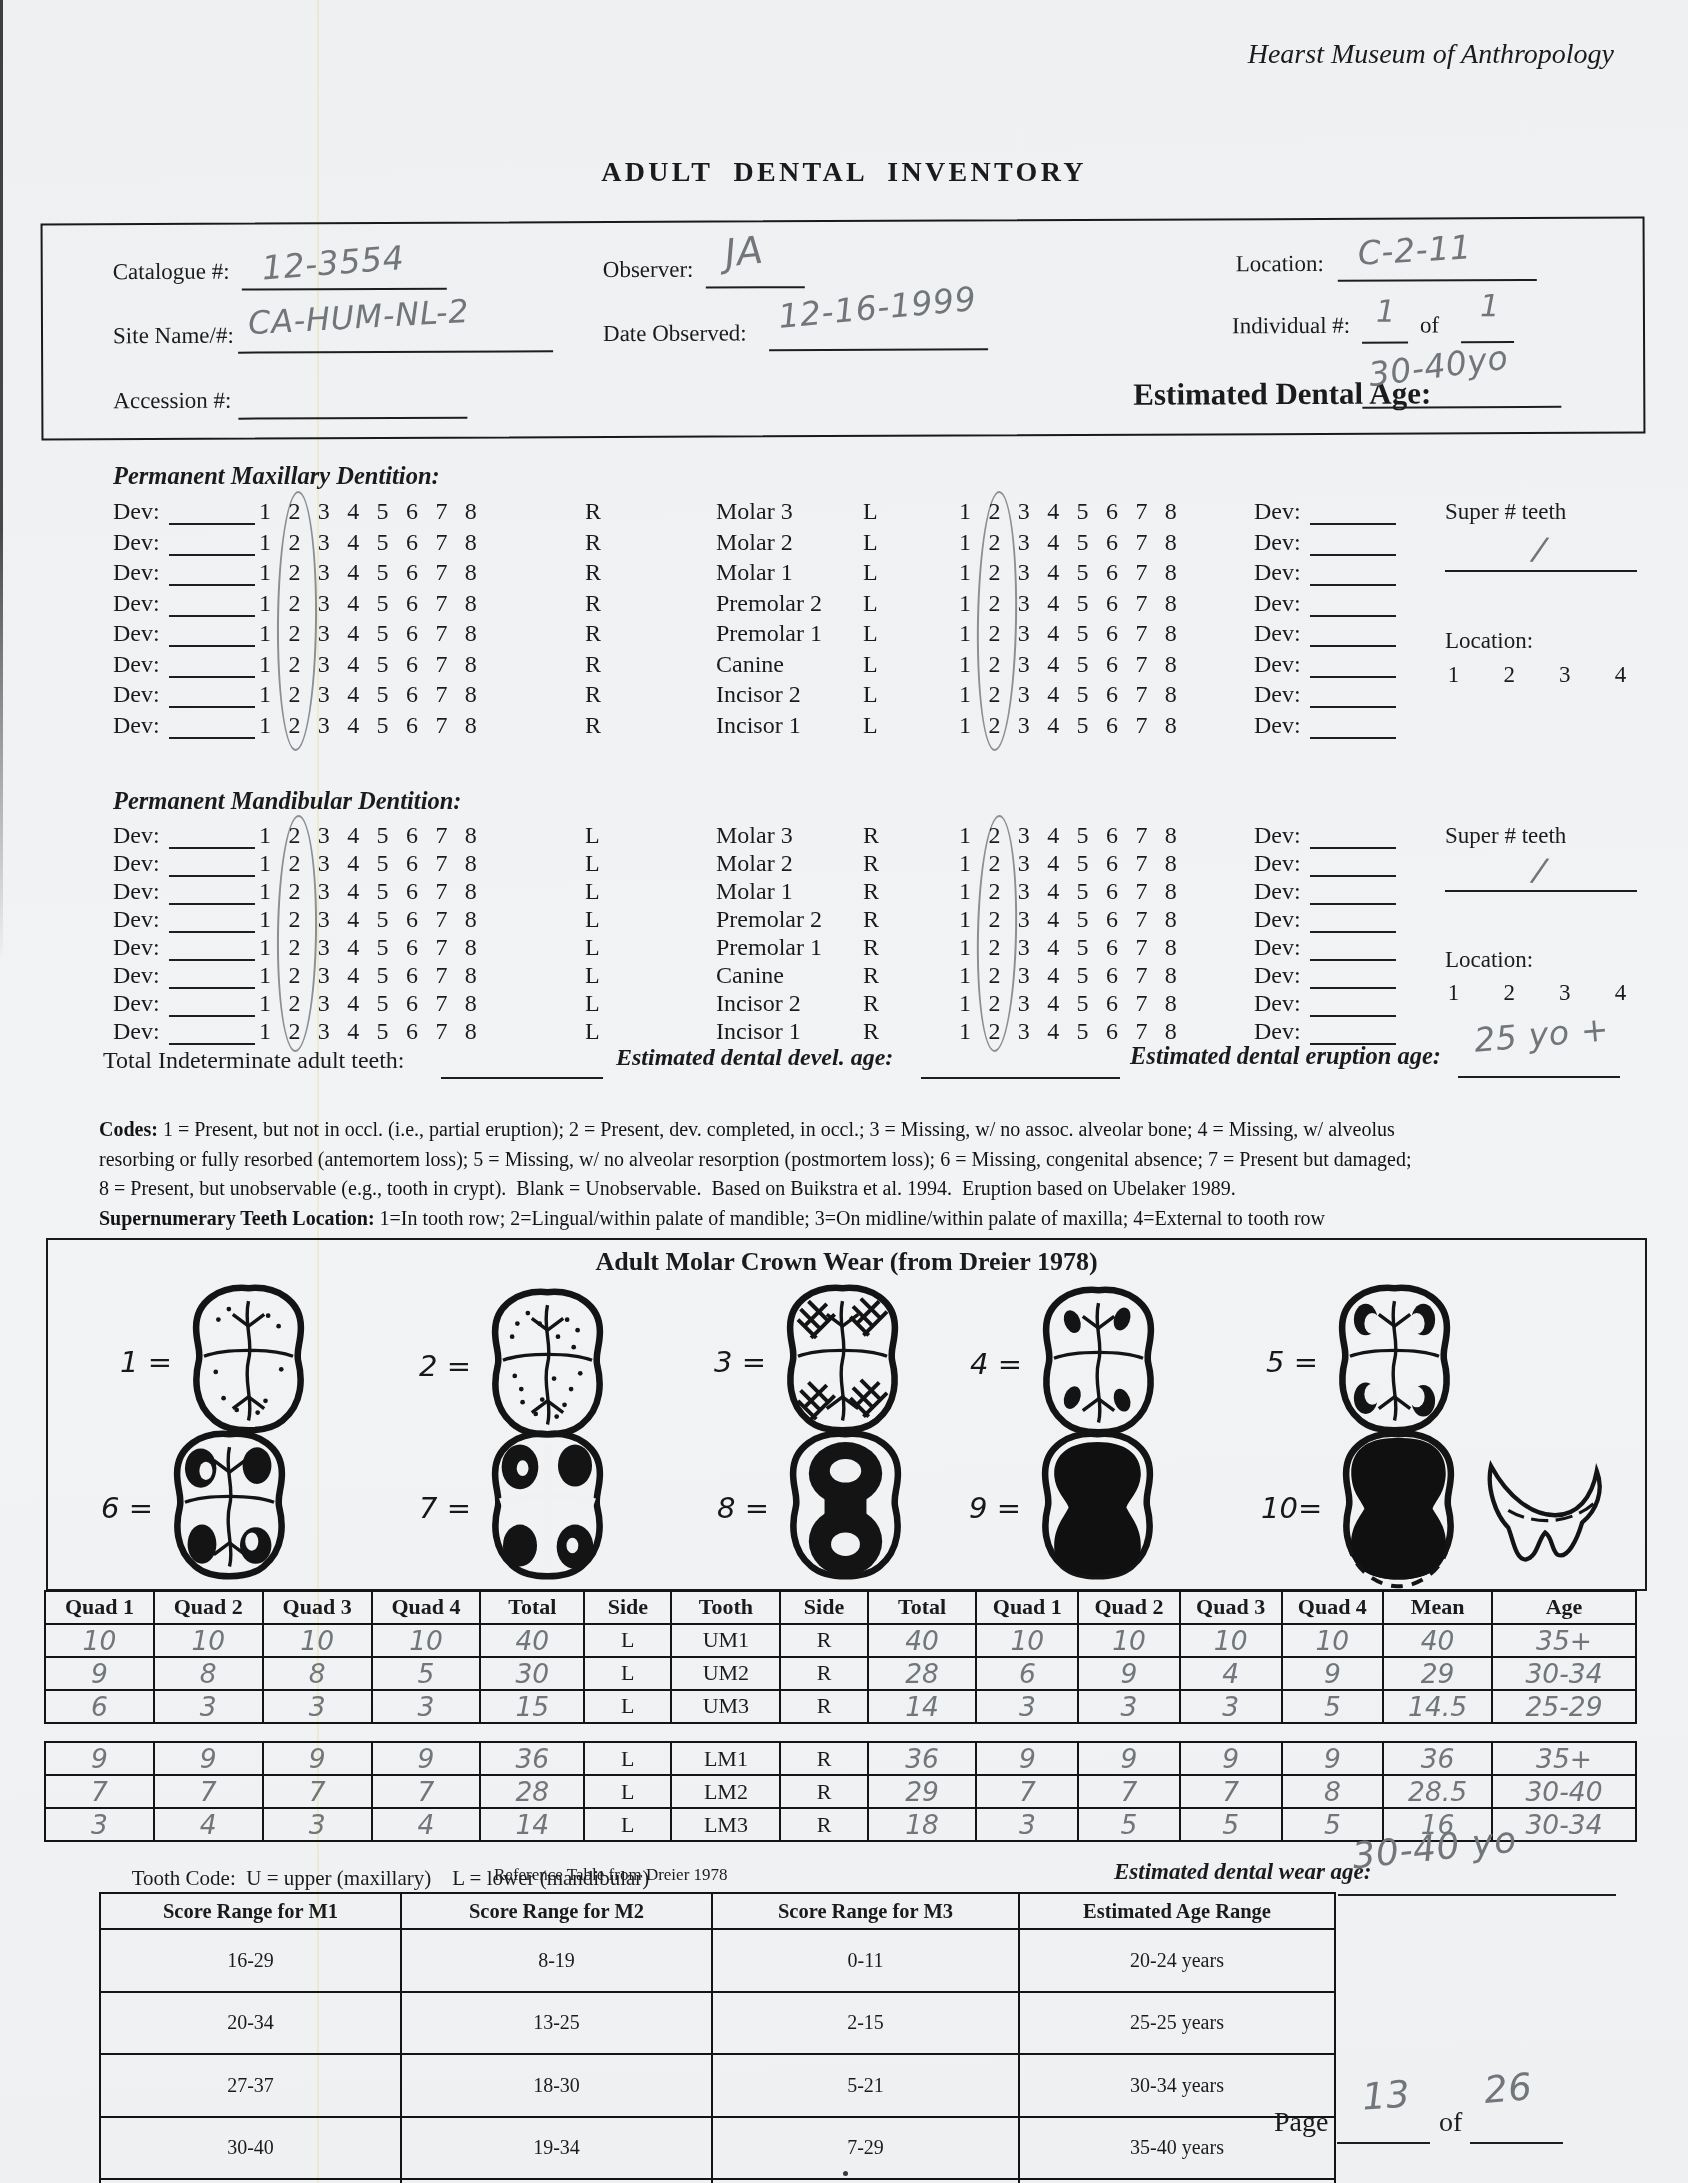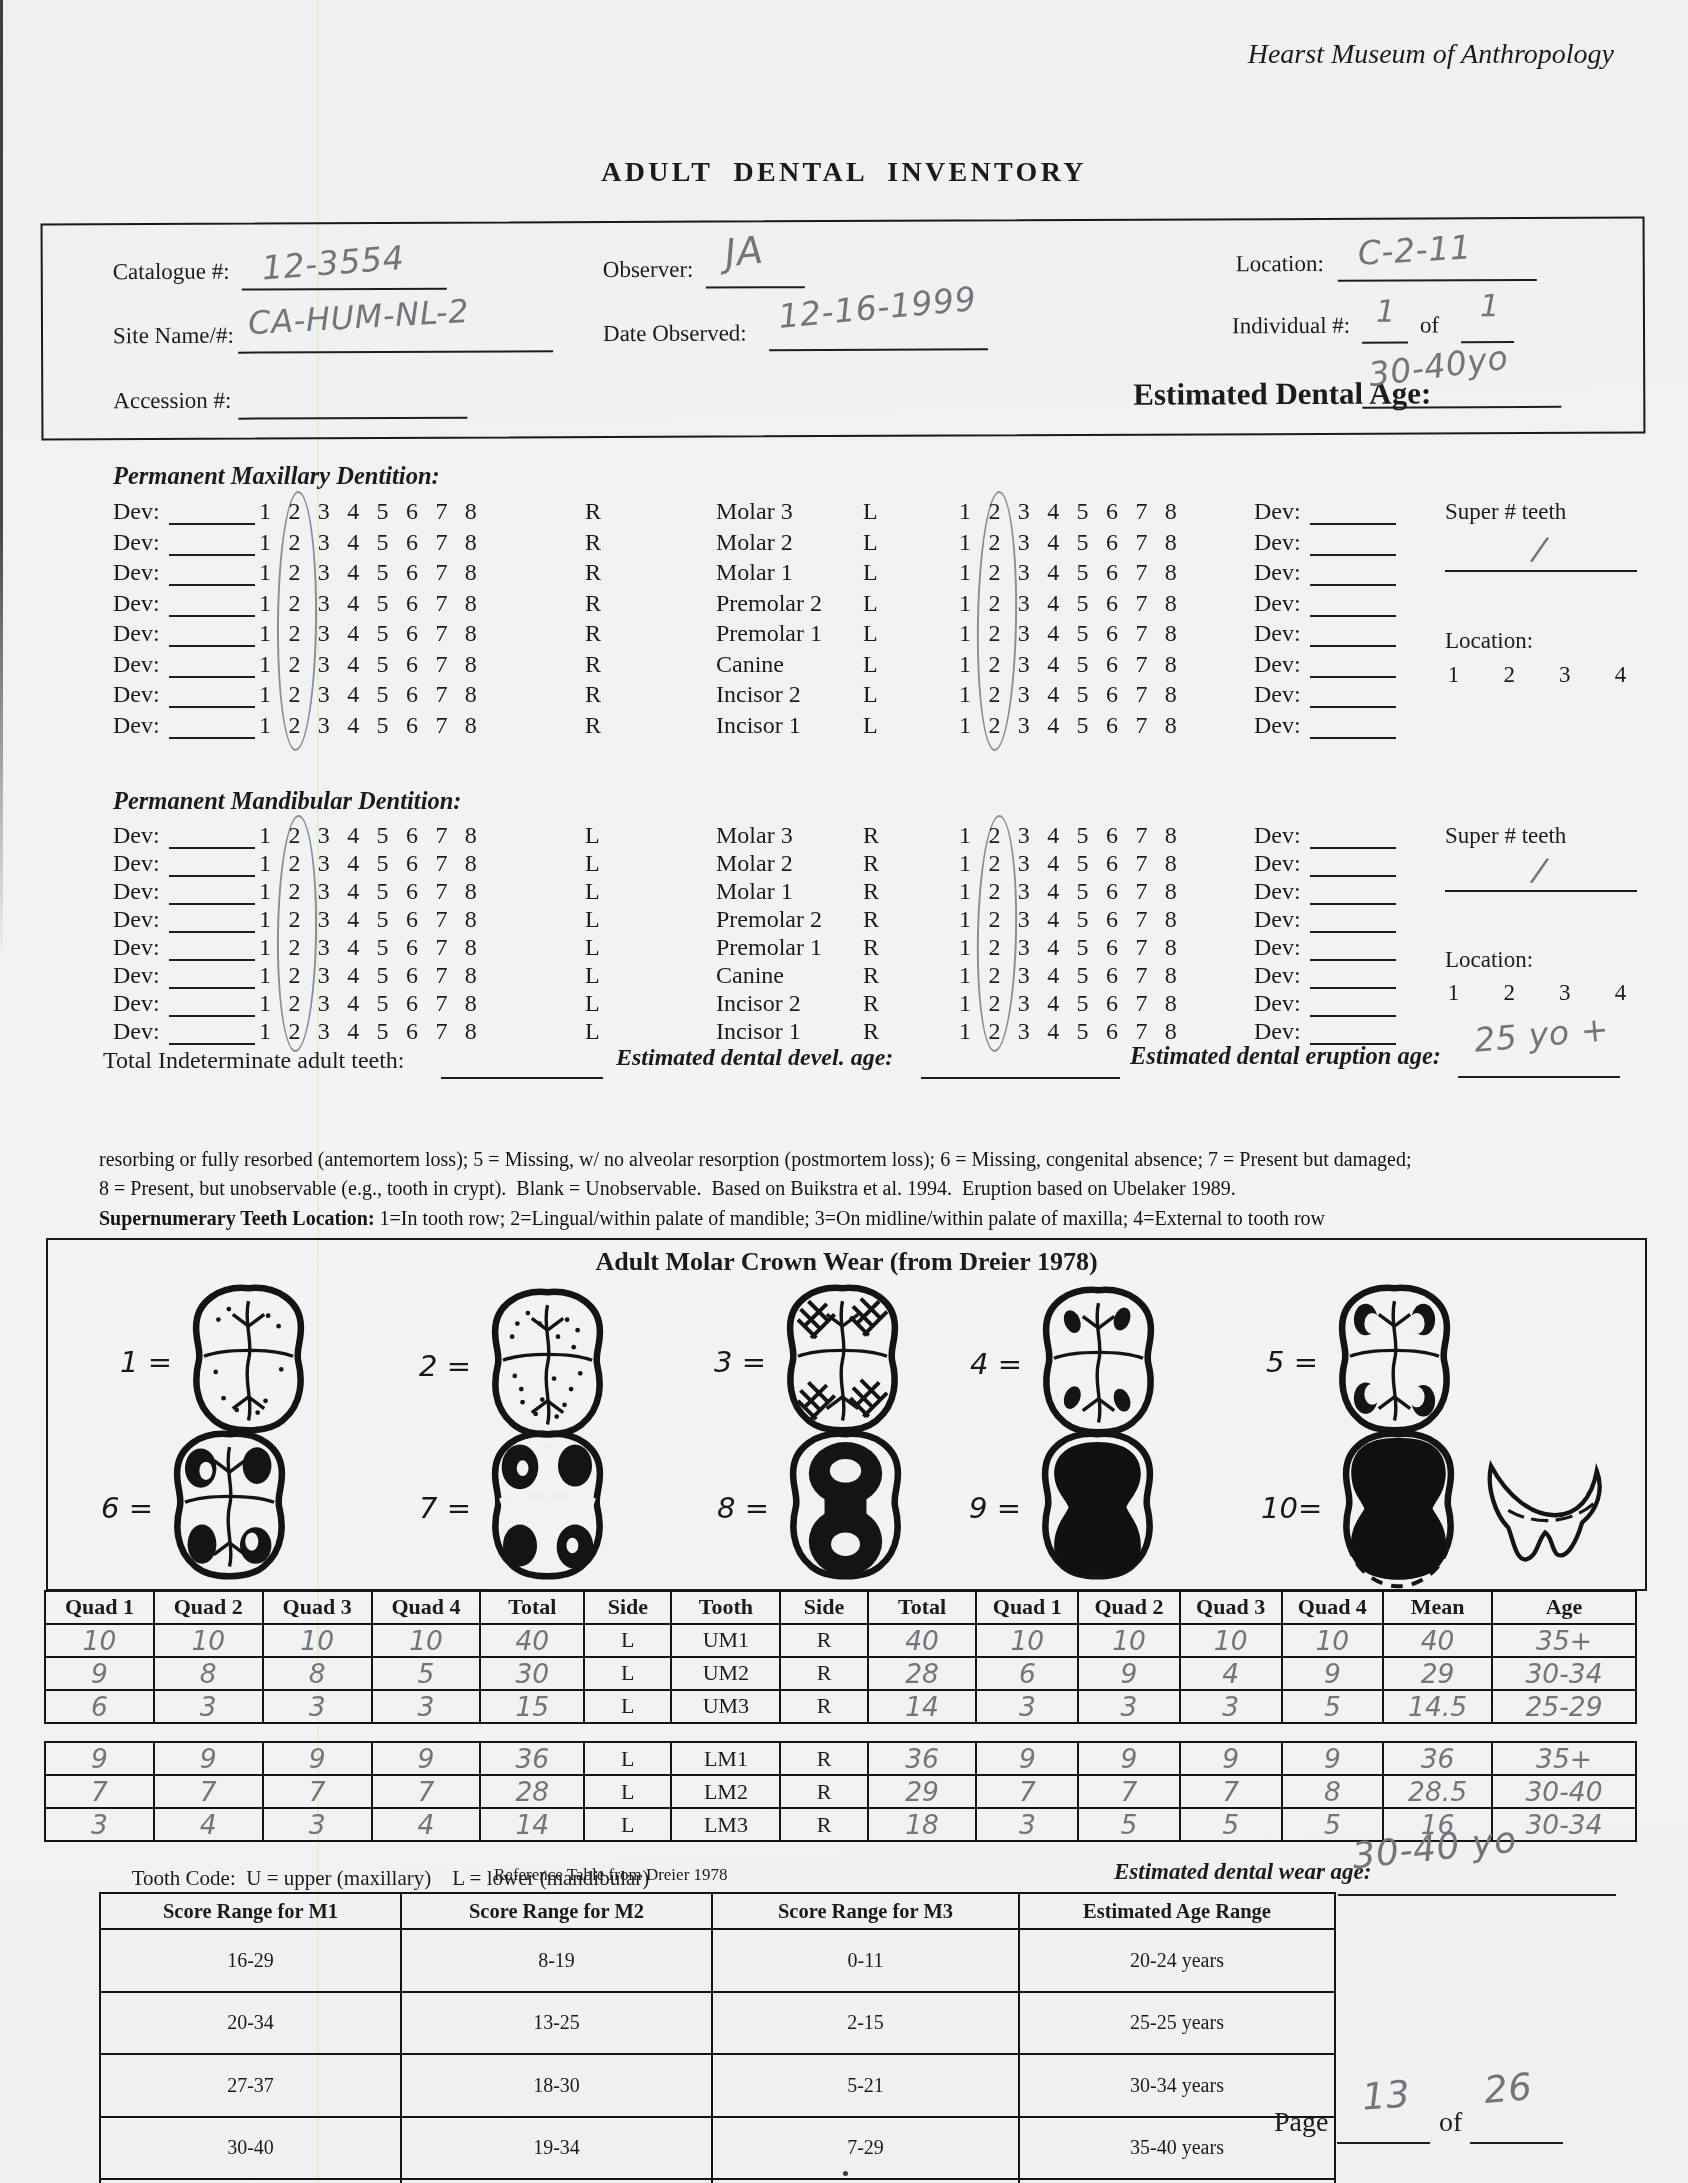--- a/index.html
+++ b/index.html
@@ -320,20 +320,21 @@
   </div>
 
   <span class="abs" style="left:103px;top:1047px;font-size:24px;">Total Indeterminate adult teeth:</span>
   <span class="blank" style="left:441px;top:1077px;width:162px;"></span>
   <span class="abs" style="left:616px;top:1044px;font-size:24px;font-weight:bold;font-style:italic;">Estimated dental devel. age:</span>
   <span class="blank" style="left:921px;top:1077px;width:199px;"></span>
   <span class="abs" style="left:1130px;top:1042px;font-size:24.5px;font-weight:bold;font-style:italic;">Estimated dental eruption age:</span>
   <span class="abs hw" style="left:1474px;top:1015px;font-size:33px;transform:rotate(-5deg);">25 yo +</span>
   <span class="blank" style="left:1458px;top:1076px;width:162px;"></span>
 
+  <div class="codes-line" style="left:99px;top:1118px;"><b>Codes:</b><span> 1 = Present, but not in occl. (i.e., partial eruption); 2 = Present, dev. completed, in occl.; 3 = Missing, w/ no assoc. alveolar bone; 4 = Missing, w/ alveolus</span></div>
   <div class="codes-line" style="left:99px;top:1148px;"><span>resorbing or fully resorbed (antemortem loss); 5 = Missing, w/ no alveolar resorption (postmortem loss); 6 = Missing, congenital absence; 7 = Present but damaged;</span></div>
   <div class="codes-line" style="left:99px;top:1177px;"><span>8 = Present, but unobservable (e.g., tooth in crypt).  Blank = Unobservable.  Based on Buikstra et al. 1994.  Eruption based on Ubelaker 1989.</span></div>
   <div class="codes-line" style="left:99px;top:1207px;"><b>Supernumerary Teeth Location:</b><span> 1=In tooth row; 2=Lingual/within palate of mandible; 3=On midline/within palate of maxilla; 4=External to tooth row</span></div>
 
   <div class="box" style="left:46px;top:1238px;width:1597px;height:349px;">
     <div class="abs" style="left:0;top:6.6px;width:1597px;text-align:center;font-weight:bold;font-size:26px;">Adult Molar Crown Wear (from Dreier 1978)</div>
 
     <div class="stage" style="left:72px;top:40px;">
       <span class="stage-label">1 =</span>
       <svg class="tooth-svg" viewBox="0 0 100 124">

